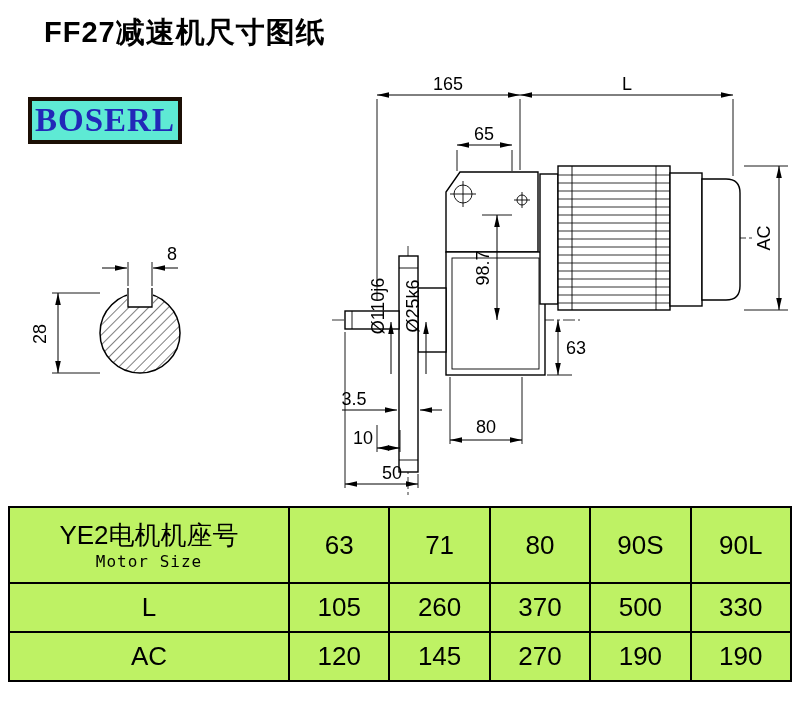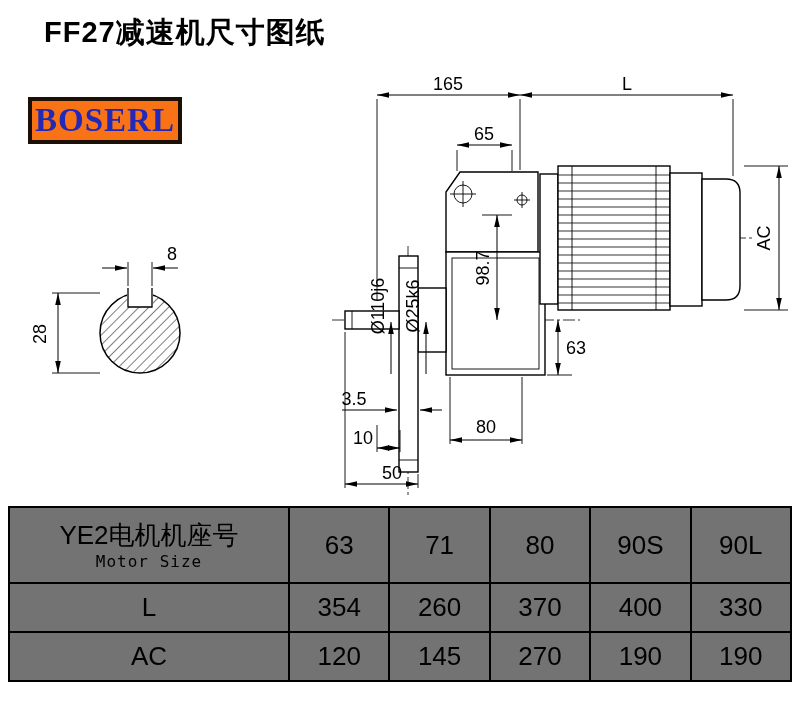--- a/index.html
+++ b/index.html
@@ -3,36 +3,36 @@
 <meta charset="utf-8">
 <style>
   * { margin:0; padding:0; box-sizing:border-box; }
   html,body { background:#fff; }
   body { width:800px; height:708px; font-family:"Liberation Sans", sans-serif; }
   .page { position:relative; width:800px; height:708px; background:#fff; overflow:hidden; }
 
   .title { position:absolute; left:44px; top:13px; font-size:29px; font-weight:bold; color:#000; letter-spacing:1px;text-align:right; }
 
   .logo { position:absolute; left:28px; top:97px; width:154px; height:47px; border:4px solid #1c0f05;
-          display:flex; align-items:center; justify-content:center; background:#f97316; }
+          display:flex; align-items:center; justify-content:center; background:#5eead4; }
   .logo-text { font-family:"Liberation Serif", serif; font-size:33px; font-weight:bold; color:#2228b8; letter-spacing:1px; }
 
   .drawing { position:absolute; left:0; top:0; }
   .drawing text { font-family:"Liberation Sans", sans-serif; font-size:18px; fill:#000; }
   .part  { fill:#fff; stroke:#000; stroke-width:1.4; }
   .thinr { fill:none; stroke:#000; stroke-width:0.9; }
   .thin  { stroke:#000; stroke-width:0.9; fill:none; }
   .fin   { stroke:#000; stroke-width:0.8; fill:none; }
   .dim   { stroke:#000; stroke-width:1; fill:none; }
   .cl    { stroke:#000; stroke-width:0.8; stroke-dasharray:12 3 3 3; fill:none; }
 
   .size-table { position:absolute; left:8px; top:506px; width:784px; border-collapse:collapse;
                 table-layout:fixed; text-align:center; }
   .size-table th, .size-table td { border:2px solid #000; font-weight:normal; font-size:26px;
-                color:#000; padding:8px; height:41px; vertical-align:middle; background:#737373; }
+                color:#000; padding:8px; height:41px; vertical-align:middle; background:#bef264; }
   .size-table col.c0 { width:280px; }
   .size-table tr.hdr th, .size-table tr.hdr td { height:76px; }
   .cn { font-size:26px; line-height:1.3; }
   .en { font-family:"DejaVu Sans Mono", monospace; font-size:16px; letter-spacing:1px; line-height:1.2; }
 </style>
 </head>
 <body>
 
 <div class="page">
 
@@ -161,24 +161,24 @@
           <div class="en">Motor Size</div>
         </th>
         <td>63</td>
         <td>71</td>
         <td>80</td>
         <td>90S</td>
         <td>90L</td>
       </tr>
       <tr>
         <th>L</th>
-        <td>354</td>
+        <td>105</td>
         <td>260</td>
         <td>370</td>
-        <td>400</td>
+        <td>500</td>
         <td>330</td>
       </tr>
       <tr>
         <th>AC</th>
         <td>120</td>
         <td>145</td>
         <td>270</td>
         <td>190</td>
         <td>190</td>
       </tr>

